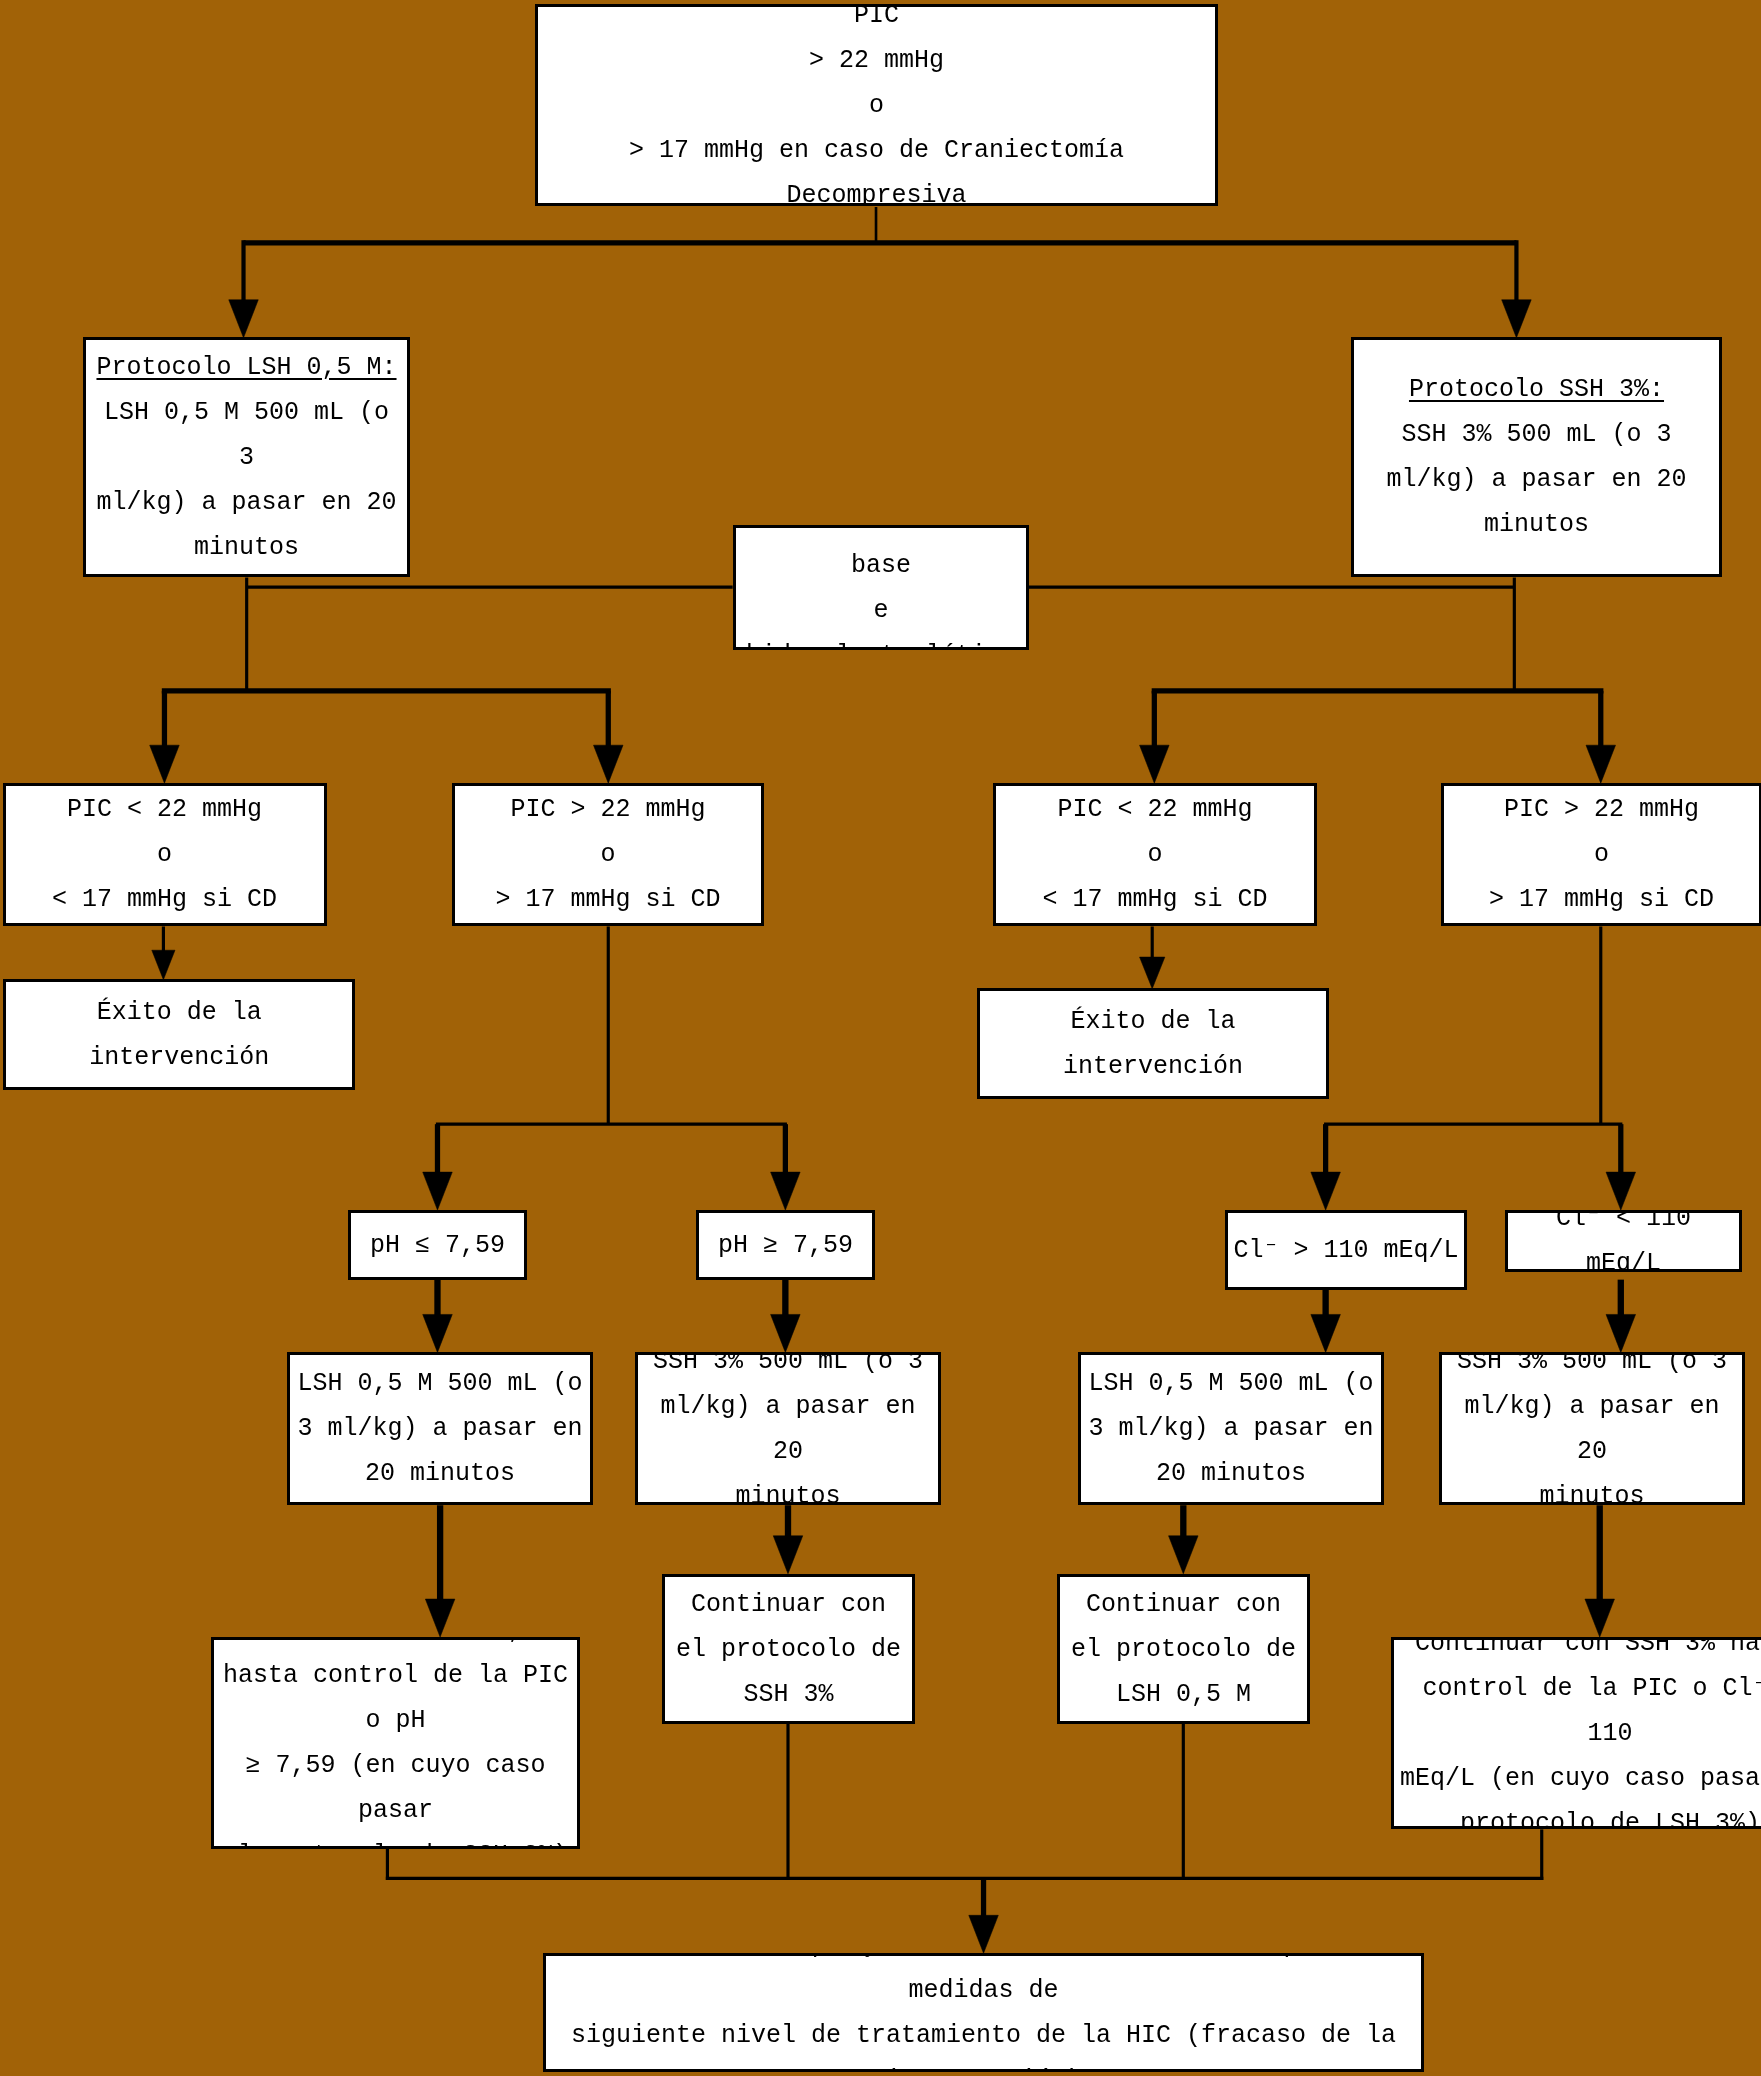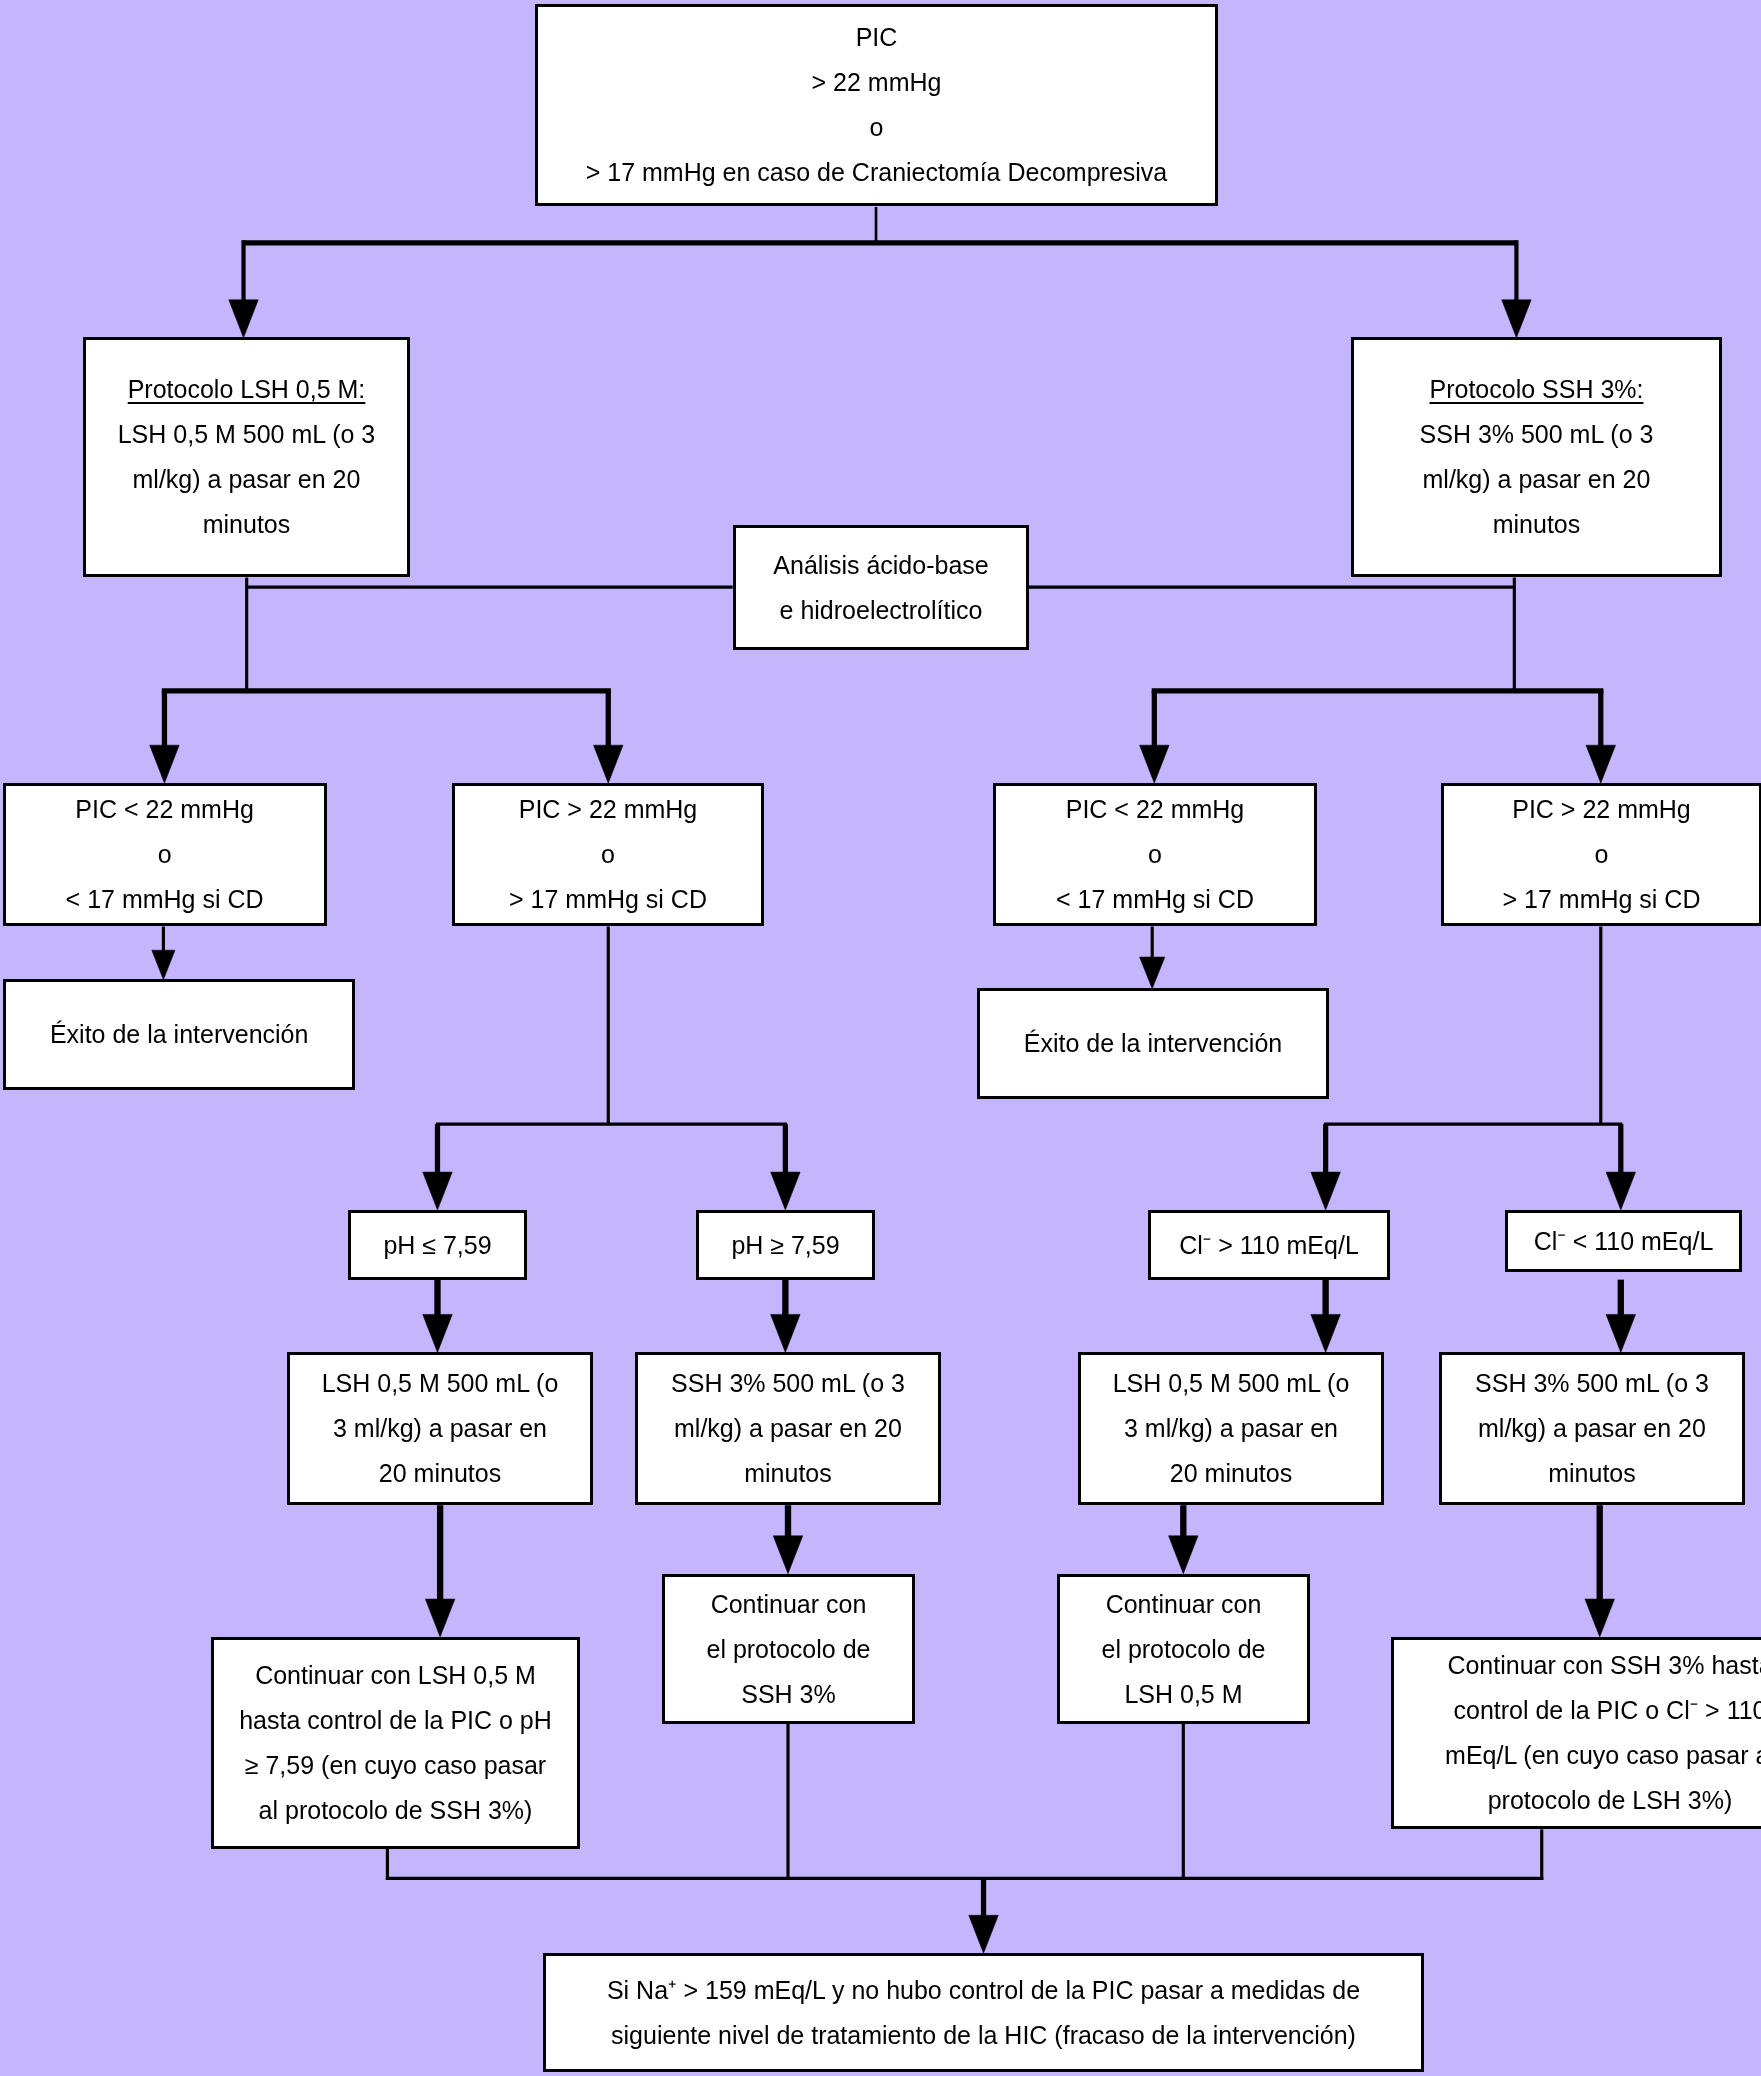--- a/index.html
+++ b/index.html
@@ -1,20 +1,20 @@
 <!DOCTYPE html>
 <html style="font-size:8.4px"><head>
 <meta charset="utf-8">
 <style>
   html,body{margin:0;padding:0;background:#ffffff;}
   #canvas{
     position:relative;
     width:1761px;height:2077px;
-    background:#c4b5fd;
-    font-family:Liberation Sans, sans-serif;
+    background:#a16207;
+    font-family:Liberation Mono, monospace;
     color:#000000;
   }
   #connectors{position:absolute;left:0;top:0;width:1761px;height:2077px;}
   .node{
     position:absolute;
     box-sizing:border-box;
     border:3.2px solid #000000;
     background:#ffffff;
     display:flex;flex-direction:column;
     align-items:center;justify-content:center;
@@ -31,21 +31,21 @@
   #n-prot-ssh{left:1351px;top:337px;width:371px;height:240px;}
   #n-analysis{left:733px;top:525px;width:296px;height:125px;align-items:center;}
   #n-lsh-low{left:2.6px;top:783px;width:324px;height:143px;}
   #n-lsh-high{left:452px;top:783px;width:312px;height:143px;}
   #n-ssh-low{left:993px;top:783px;width:324px;height:143px;}
   #n-ssh-high{left:1441px;top:783px;width:321px;height:143px;}
   #n-exito-lsh{left:3.2px;top:979px;width:352px;height:111px;}
   #n-exito-ssh{left:977px;top:988px;width:352px;height:111px;}
   #n-ph-low{left:348px;top:1210px;width:179px;height:70px;}
   #n-ph-high{left:696px;top:1210px;width:179px;height:70px;}
-  #n-cl-high{left:1148px;top:1210px;width:242px;height:70px;}
+  #n-cl-high{left:1225px;top:1210px;width:242px;height:80px;}
   #n-cl-low{left:1505px;top:1210px;width:237px;height:62px;}
   #n-t1{left:287px;top:1352px;width:306px;height:153px;}
   #n-t2{left:635px;top:1352px;width:306px;height:153px;}
   #n-t3{left:1078px;top:1352px;width:306px;height:153px;}
   #n-t4{left:1439px;top:1352px;width:306px;height:153px;}
   #n-cont-ssh{left:662px;top:1574px;width:253px;height:150px;}
   #n-cont-lsh{left:1057px;top:1574px;width:253px;height:150px;}
   #n-cont-lsh-until{left:211px;top:1637px;width:369px;height:212px;}
   #n-cont-ssh-until{left:1391px;top:1637px;width:438px;height:192px;}
   #n-failure{left:543px;top:1953px;width:881px;height:119px;}

